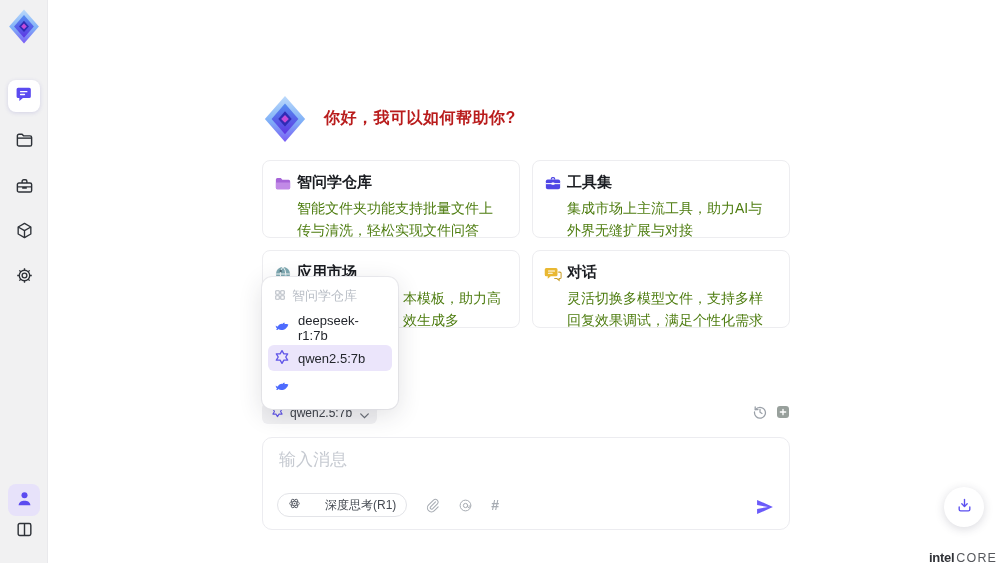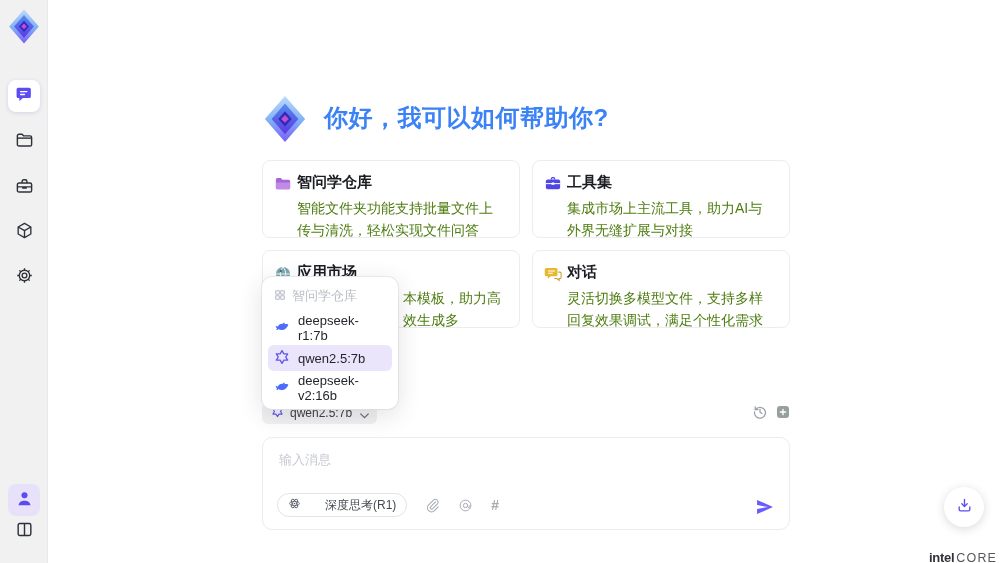--- a/index.html
+++ b/index.html
@@ -12,21 +12,21 @@
   .side-logo { position:absolute; left:7px; top:8px; width:34px; height:38px; }
   .side-btn { position:absolute; left:8px; width:32px; height:32px; border-radius:8px;
               display:flex; align-items:center; justify-content:center; cursor:pointer; }
   .side-btn.sel-white { background:#ffffff; box-shadow:0 1px 4px rgba(80,70,180,.18); }
   .side-btn.sel-lav { background:#e7e2fa; }
   .side-btn svg { width:19px; height:19px; }
 
   
   .greet { position:absolute; left:262px; top:94px; display:flex; align-items:center; gap:16px; }
   .greet-logo { width:46px; height:48px; }
-  .greet-title { font-size:24px; font-weight:bold; color:#3b82f6; letter-spacing:.5px; }
+  .greet-title { font-size:16px; font-weight:bold; color:#b91c1c; letter-spacing:.5px; }
 
   
   .card { position:absolute; width:258px; height:78px; background:#fff; border:1px solid #ededf0;
           border-radius:8px; padding:12px 14px 12px 34px; cursor:pointer; }
   .card-icon { position:absolute; left:11px; top:14px; width:18px; height:18px; }
   .card-title { font-size:15px; font-weight:bold; color:#1b1d22; }
   .card-desc { margin-top:6px; font-size:14px; line-height:1.55; color:#4d7c0f; }
   .desc-offset { padding-left:106px; }
 
   
@@ -47,21 +47,21 @@
                 padding:0 9px; cursor:pointer; }
   .model-chip svg { width:13px; height:13px; }
   .model-chip .lbl { font-size:12px; color:#3c4047; }
   .chip-caret { width:10px; height:10px; }
   .row-icons { position:absolute; top:404px; display:flex; gap:7px; }
   .row-icons .ic { width:16px; height:16px; cursor:pointer; }
 
   
   .composer { position:absolute; left:262px; top:437px; width:528px; height:93px;
               background:#fff; border:1px solid #ececf0; border-radius:10px; padding:12px 16px; }
-  .composer input { border:none; outline:none; width:440px; font-size:13px; color:#c2410c;
+  .composer input { border:none; outline:none; width:440px; font-size:17px; color:#c2410c;
                     font-family:"Liberation Sans", sans-serif; background:transparent; }
   .composer input::placeholder { color:#c6cad1; }
   .composer-toolbar { position:absolute; left:14px; bottom:12px; display:flex; align-items:center; gap:18px; }
   .deepthink { display:flex; align-items:center; gap:24px; height:24px; padding:0 10px;
                border:1px solid #e3e4e8; border-radius:13px; cursor:pointer; background:#fff; }
   .deepthink svg { width:13px; height:13px; }
   .deepthink .lbl { font-size:12px; color:#454a52; }
   .tool-ic { width:15px; height:15px; cursor:pointer; display:flex; align-items:center; justify-content:center; }
   .hash { font-size:14px; color:#a7acb3; font-weight:bold; cursor:pointer; }
   .send-btn { position:absolute; right:14px; bottom:12px; width:20px; height:20px; cursor:pointer; }
@@ -266,21 +266,20 @@
       </span>
       <span>qwen2.5:7b</span>
     </div>
 
     <div class="dd-item">
       <span>
         <svg viewBox="0 0 24 24" fill="#4d6bfe">
             <path d="M21.5 8.2c-1.2 4.6-5.3 8.4-10.4 8.4-1.9 0-3.4-.6-4.4-1.5-.6 1.1-1.9 1.8-3.7 1.5 1-.7 1.5-1.6 1.4-2.6-1.3-1-1.9-2.5-1.7-4.1.8 1 1.9 1.5 3.1 1.3 1.4-2.7 4-4.3 7-3.8.6-1.1 1.9-1.9 3.5-1.7-.5.6-.6 1.3-.4 2 2-.2 3.9.2 5.6.5z"></path>
           </svg>
       </span>
-      <span>deepseek-v2:16b</span>
     </div>
   </div>
 
   <div class="model-chip">
     <span>
       <svg viewBox="0 0 24 24" fill="none" stroke="#6156e8" stroke-width="2" stroke-linejoin="round">
           <path d="M12 2.5l2.8 4.7h5.7l-2.9 4.8 2.9 4.8h-5.7L12 21.5l-2.8-4.7H3.5l2.9-4.8-2.9-4.8h5.7L12 2.5z"></path>
         </svg>
     </span>
     <span class="lbl">qwen2.5:7b</span>

